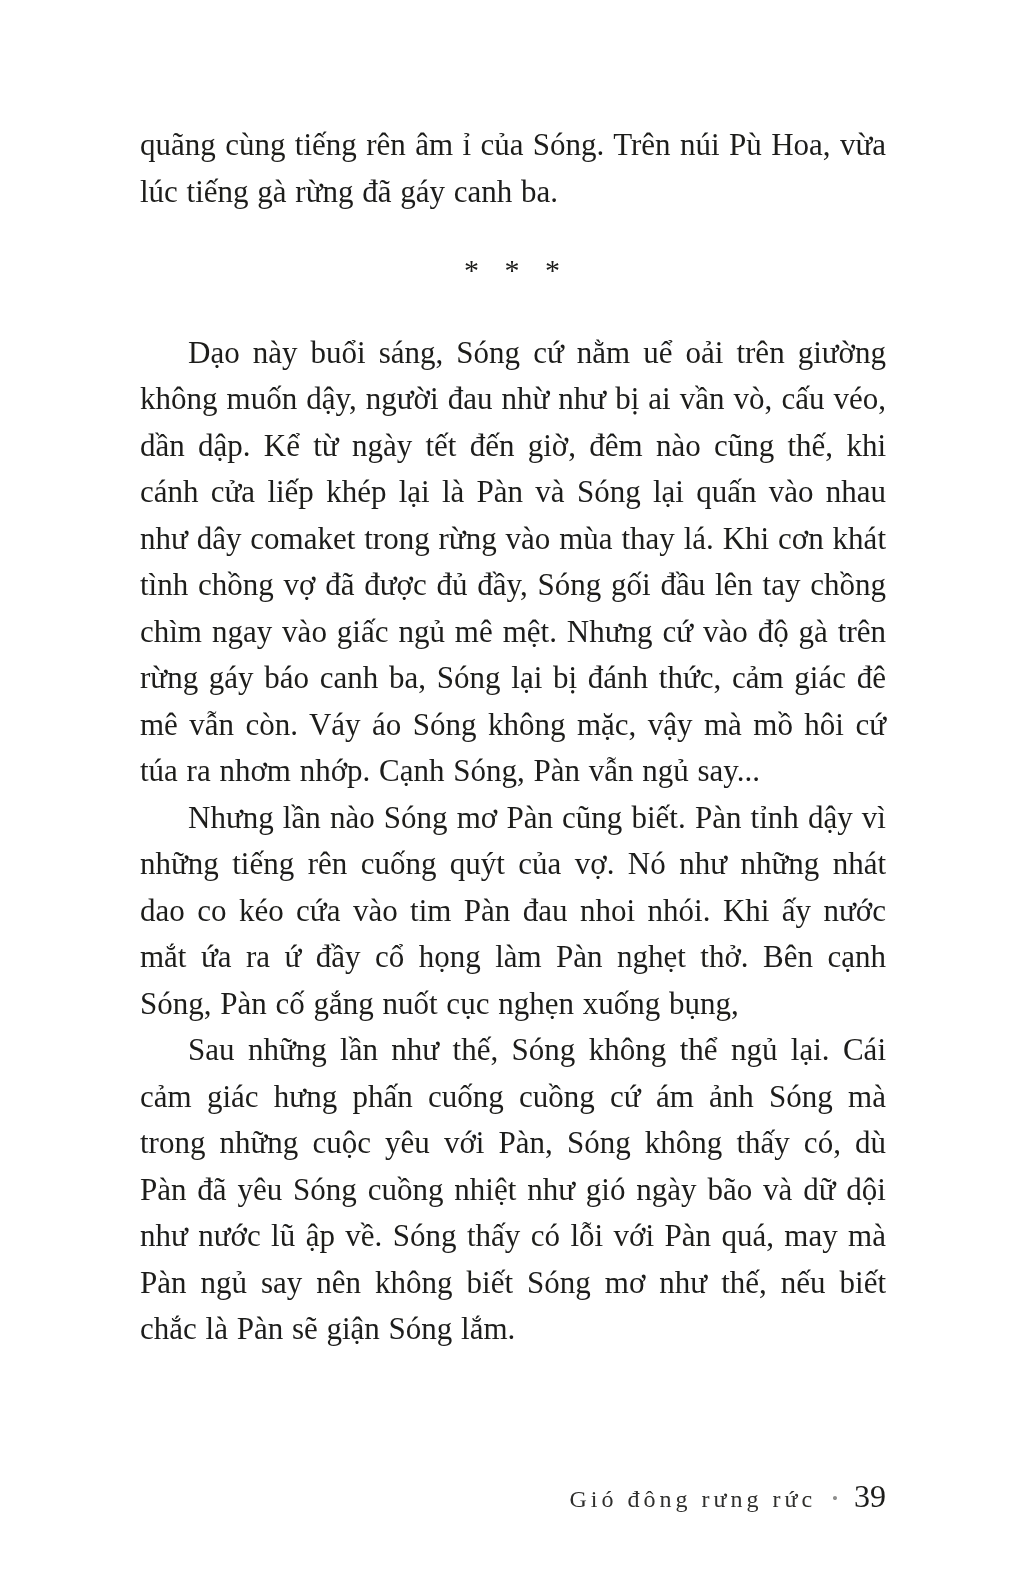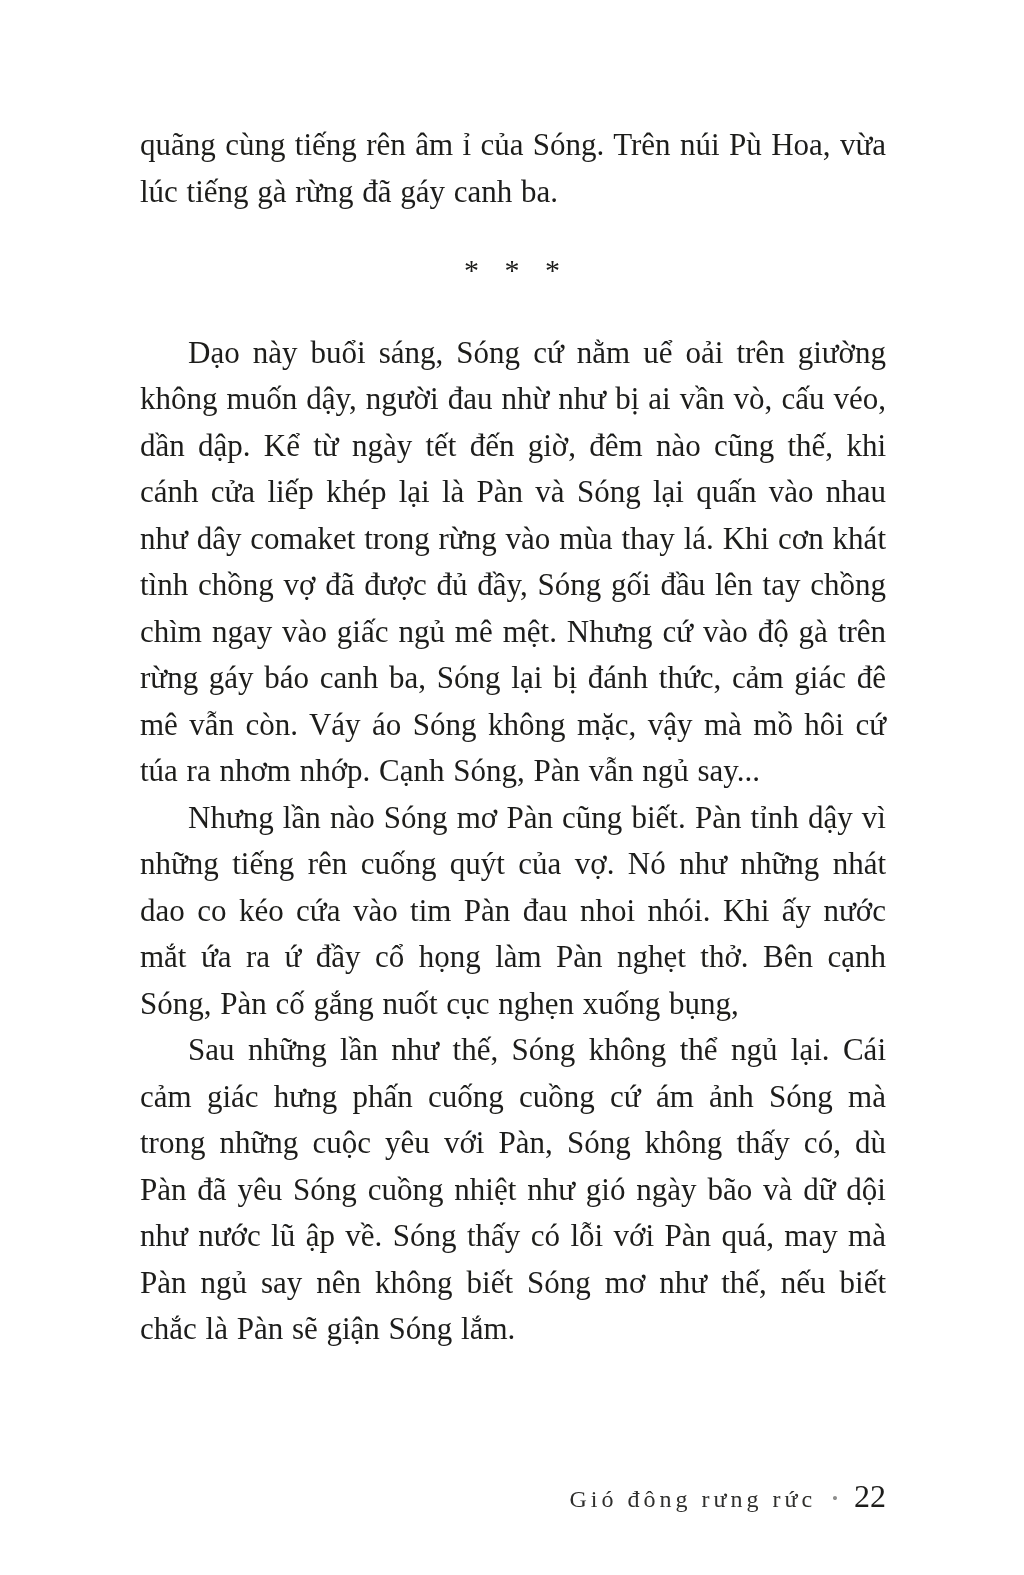--- a/index.html
+++ b/index.html
@@ -95,16 +95,16 @@
 
     <p class="para indented">Nhưng lần nào Sóng mơ Pàn cũng biết. Pàn tỉnh dậy vì những tiếng rên cuống quýt của vợ. Nó như những nhát dao co kéo cứa vào tim Pàn đau nhoi nhói. Khi ấy nước mắt ứa ra ứ đầy cổ họng làm Pàn nghẹt thở. Bên cạnh Sóng, Pàn cố gắng nuốt cục nghẹn xuống bụng,</p>
 
     <p class="para indented">Sau những lần như thế, Sóng không thể ngủ lại. Cái cảm giác hưng phấn cuống cuồng cứ ám ảnh Sóng mà trong những cuộc yêu với Pàn, Sóng không thấy có, dù Pàn đã yêu Sóng cuồng nhiệt như gió ngày bão và dữ dội như nước lũ ập về. Sóng thấy có lỗi với Pàn quá, may mà Pàn ngủ say nên không biết Sóng mơ như thế, nếu biết chắc là Pàn sẽ giận Sóng lắm.</p>
 
   </div>
 
   <div class="footer">
     <span class="running-title">Gió đông rưng rức</span>
     <span class="footer-bullet">•</span>
-    <span class="page-number">22</span>
+    <span class="page-number">39</span>
   </div>
 
 </div>
 
 </body></html>

